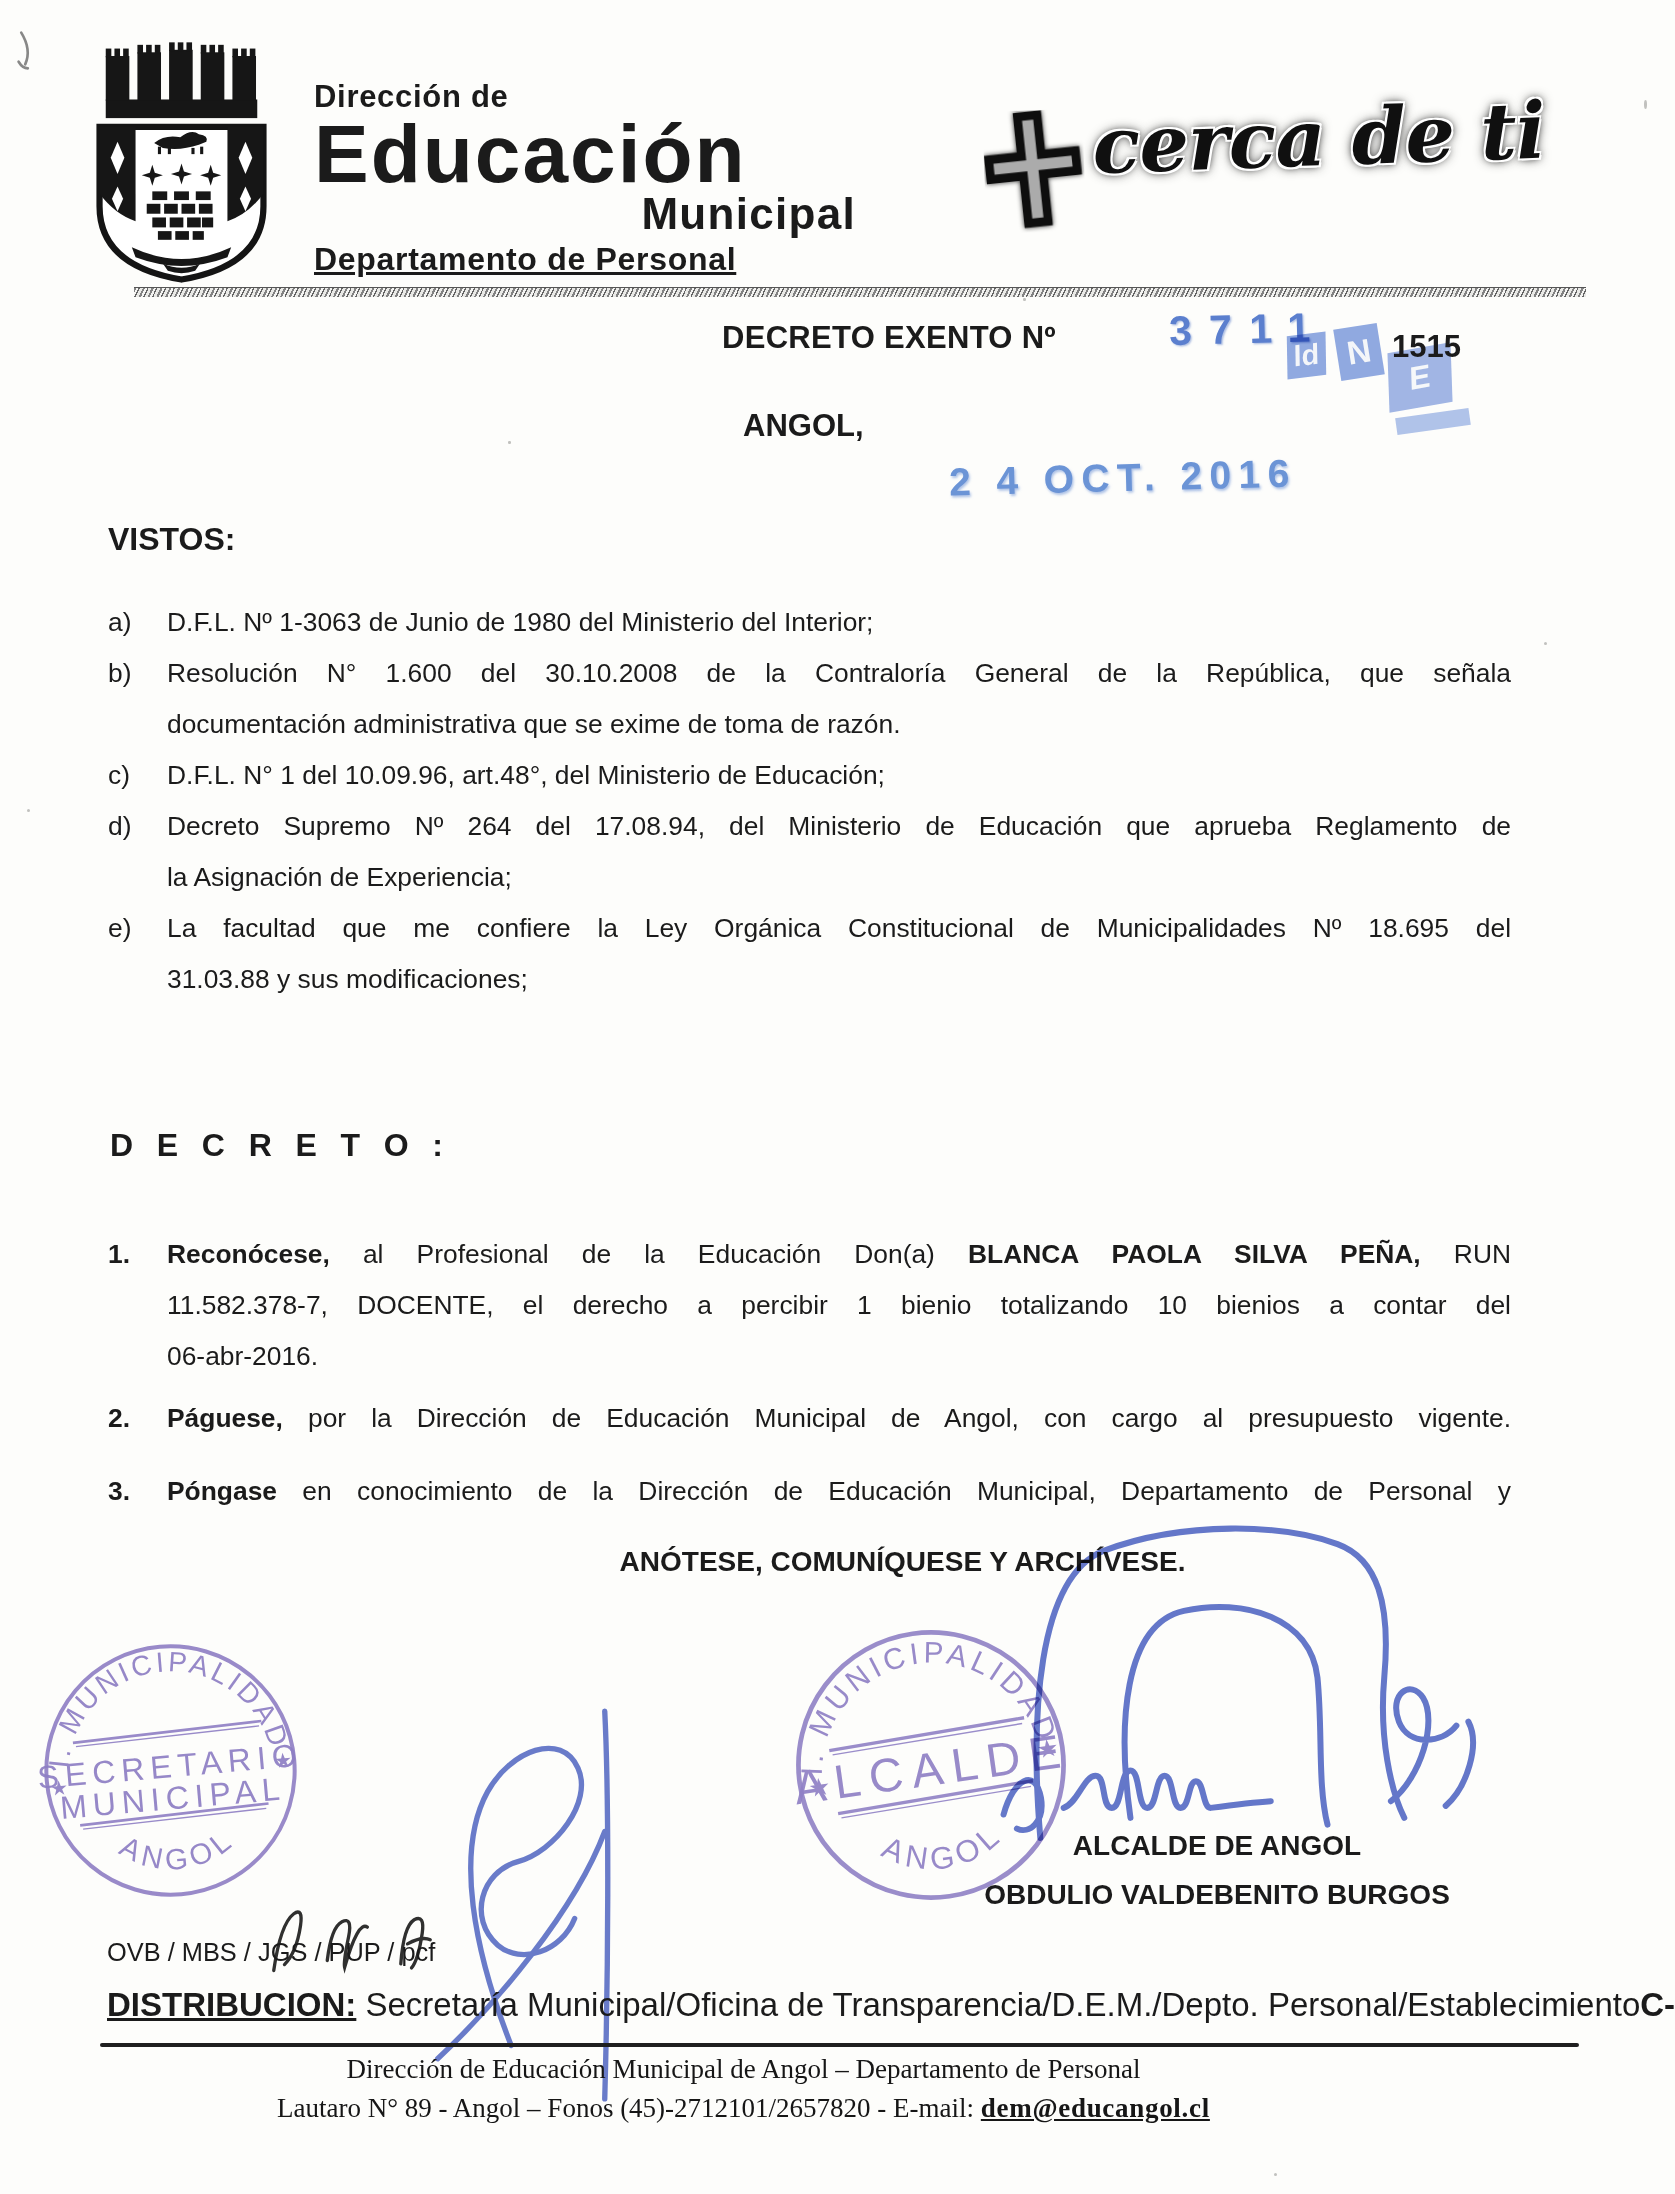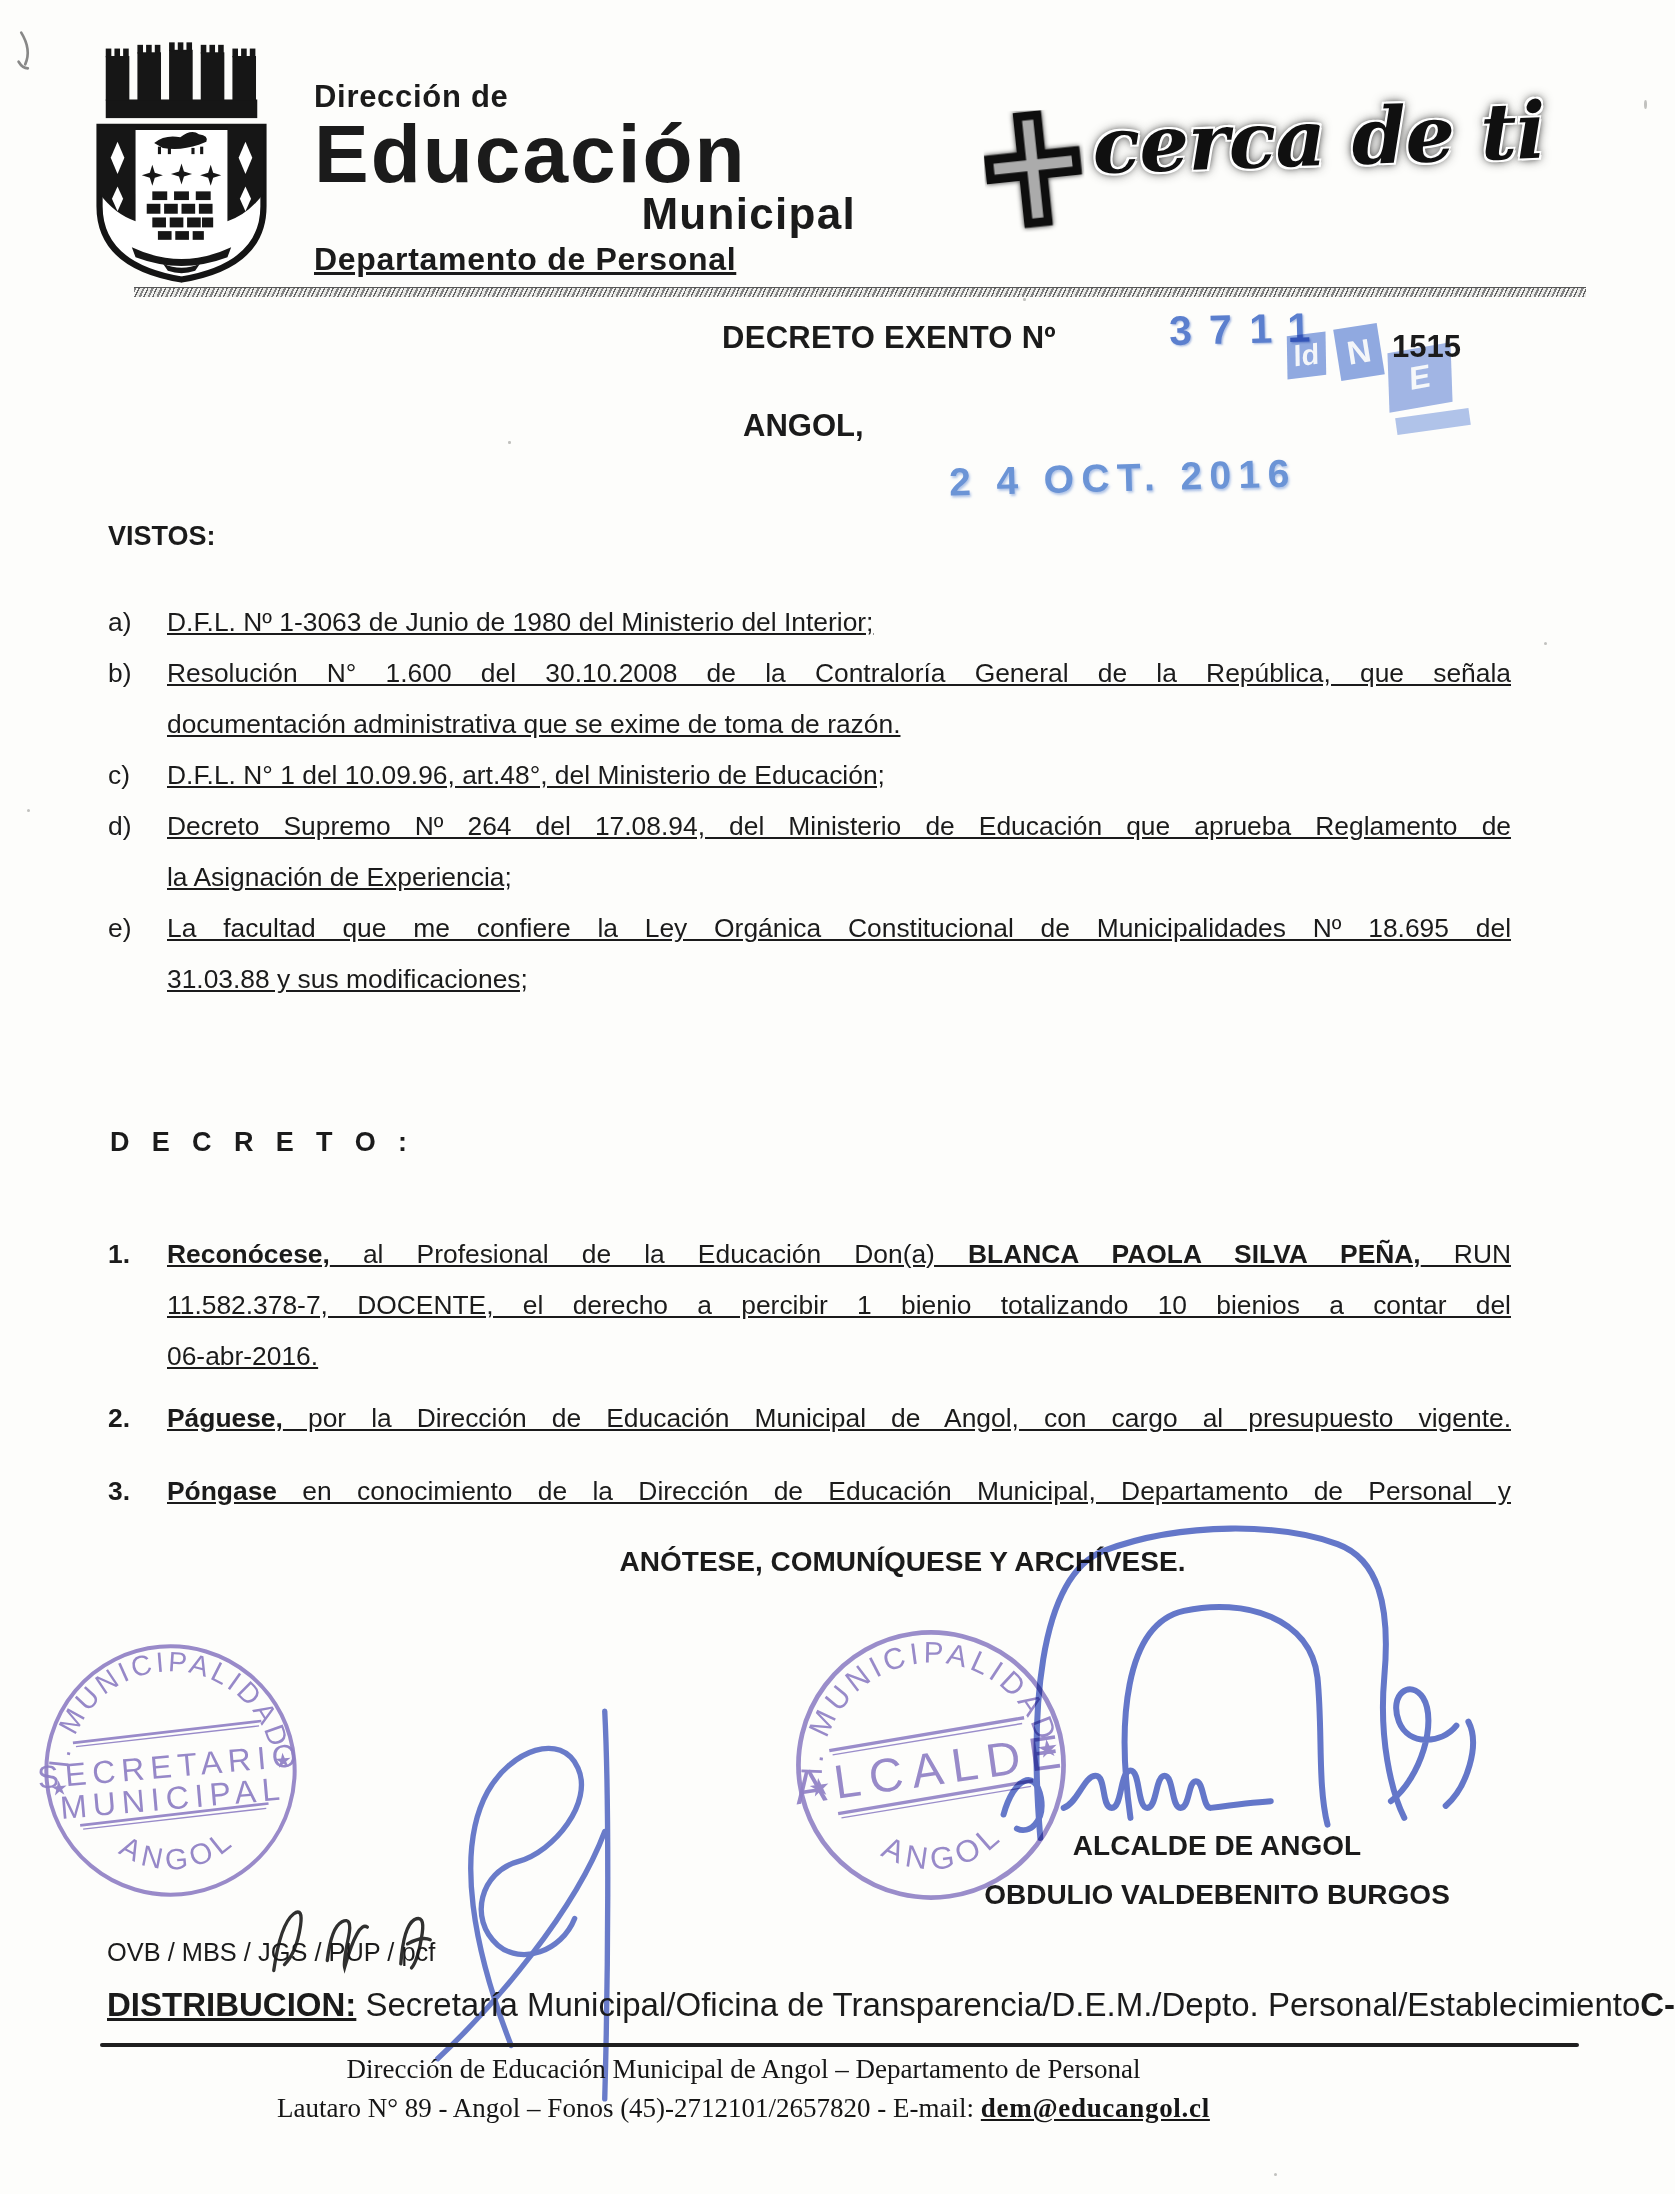--- a/index.html
+++ b/index.html
@@ -34,25 +34,25 @@
   .smudge{mix-blend-mode:multiply;opacity:.85;}
   .smudge .blk{position:absolute;background:#7e9cdf;color:rgba(255,255,255,.92);
        font-weight:bold;display:flex;align-items:center;justify-content:center;overflow:hidden;}
   .typed-num{left:1392px;top:329px;font-size:31px;font-weight:bold;z-index:3;}
   .city{left:743px;top:408px;font-size:31px;font-weight:bold;}
   .date-stamp{left:949px;top:456px;font-size:39px;font-weight:bold;color:#6c95da;
        letter-spacing:7.4px;transform:rotate(-1.5deg);mix-blend-mode:multiply;
        text-shadow:1.3px 2px 2.7px rgba(120,155,220,.6);white-space:nowrap;}
 
   
-  .sect-label{font-size:27px;font-weight:bold;}
+  .sect-label{font-size:32px;font-weight:bold;}
   .list{left:108px;width:1403px;font-size:26.4px;}
   .item{display:flex;}
   .col-key{width:59px;flex:none;}
-  .col-lines{flex:1;min-width:0;text-decoration:underline;}
+  .col-lines{flex:1;min-width:0;}
   .ln{line-height:51px;}
   .j{text-align:justify;text-align-last:justify;}
   .numcol{font-weight:bold;}
   .decreto-label{letter-spacing:7.4px;}
   .closing{top:1546px;left:calc(50% + 65px);transform:translateX(-50%);
        font-size:28px;font-weight:bold;white-space:nowrap;}
 
   
   .stamp{mix-blend-mode:multiply;}
   .sig{mix-blend-mode:multiply;}

